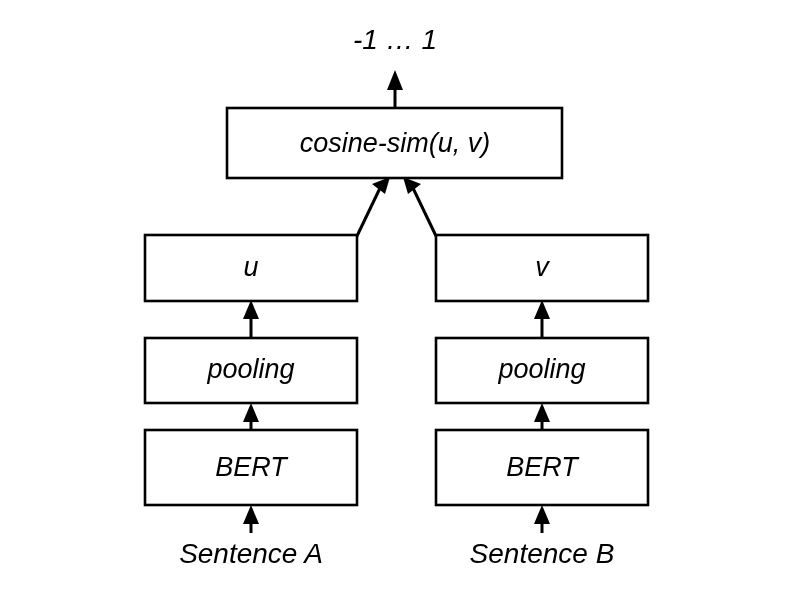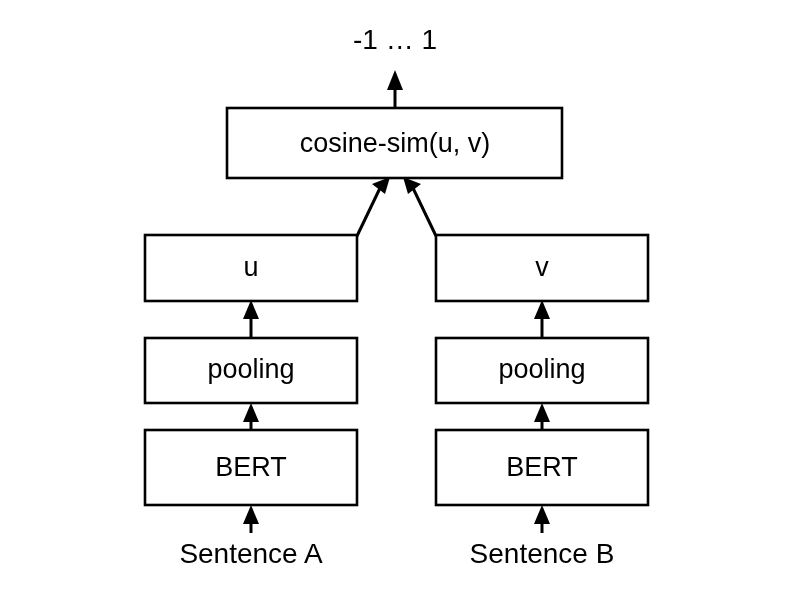--- a/index.html
+++ b/index.html
@@ -11,20 +11,21 @@
     width: 794px;
     height: 592px;
     overflow: hidden;
     font-family: "Liberation Sans", sans-serif;
   }
   #diagram-root {
     position: relative;
     width: 794px;
     height: 592px;
     background: #ffffff;
+    font-style: italic;
   }
   svg#sbert-diagram {
     display: block;
     width: 794px;
     height: 592px;
   }
   .node-box {
     fill: #ffffff;
     stroke: #000000;
     stroke-width: 2.6;

